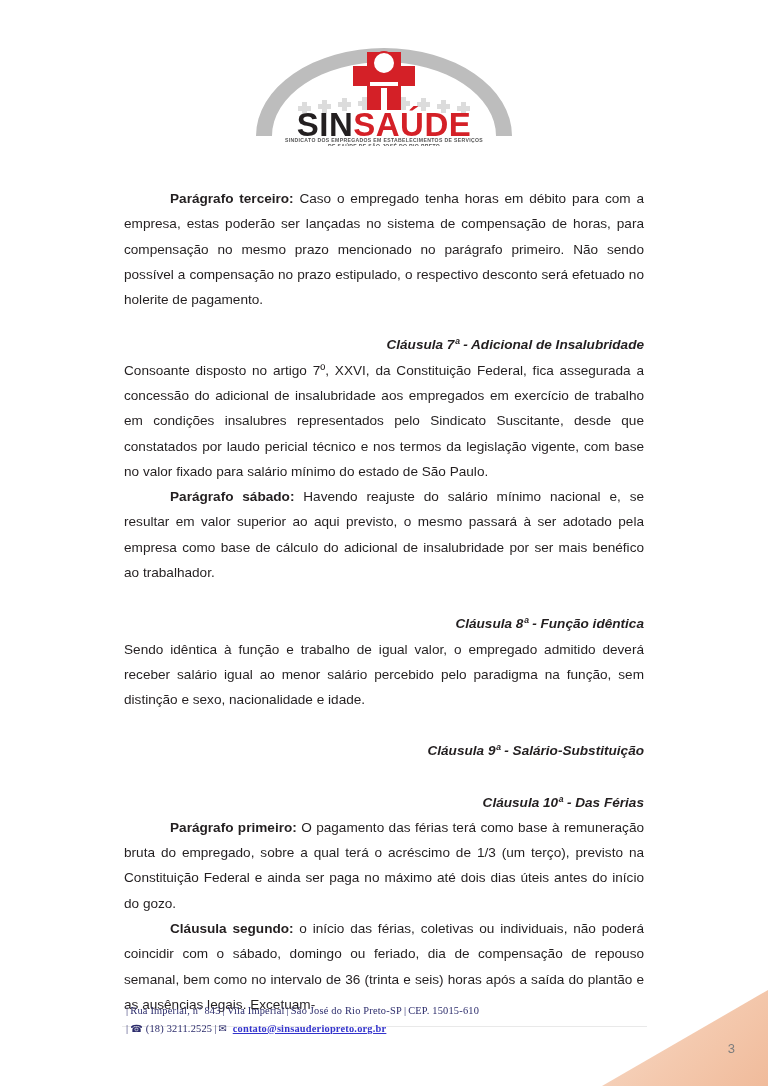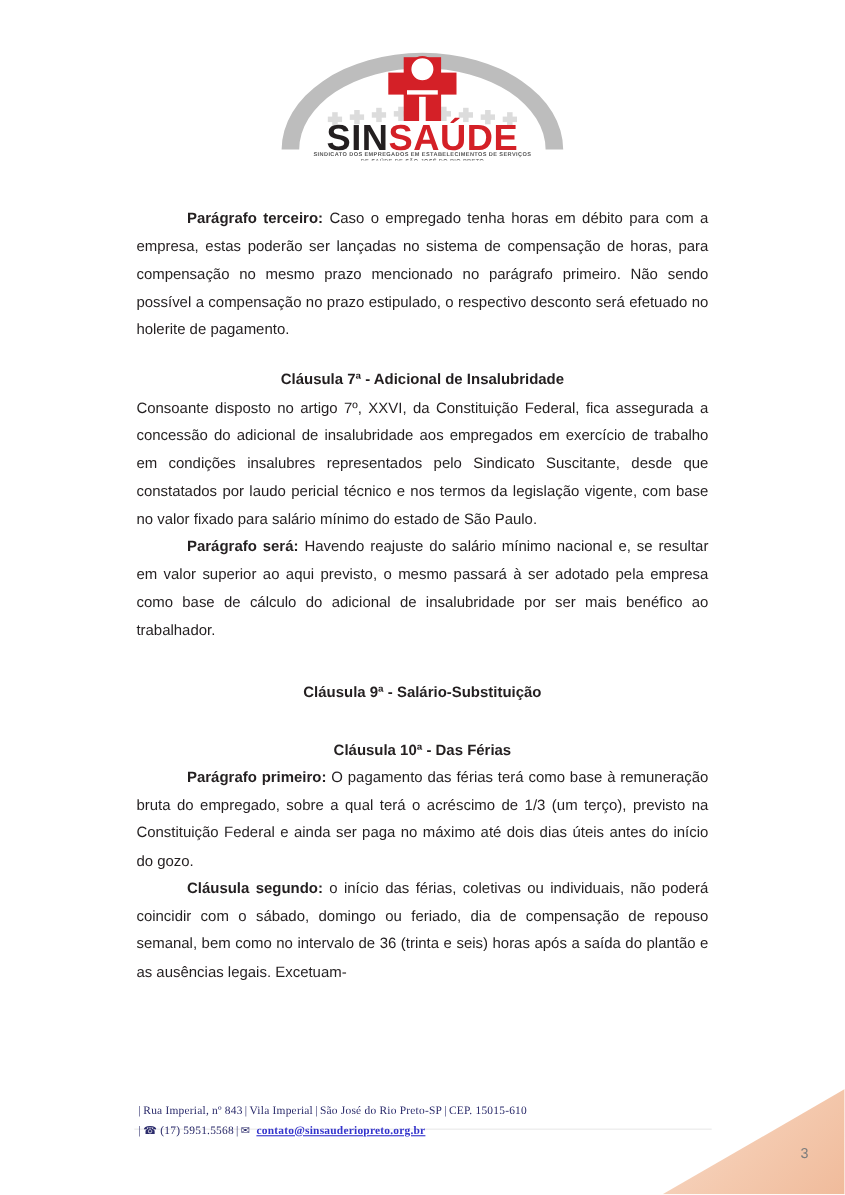--- a/index.html
+++ b/index.html
@@ -46,21 +46,22 @@
     margin: 0;
   }
   .block { margin-bottom: 20px; }
   .block.tight { margin-bottom: 0; }
   .clause-title {
     font-size: 13.6px;
     font-weight: bold;
     line-height: 1.86;
     color: #231f20;
     margin: 0;
-    text-align: center;
+    text-align: right;
+    font-style: italic;
   }
   .lead { font-weight: bold; padding-left: 46px; }
   .gap-sm { height: 6px; }
 
   
   .footer-rule {
     position: absolute;
     left: 122px;
     top: 1026px;
     width: 525px;
@@ -172,25 +173,29 @@
 
 <div class="doc-body">
 
   <div class="block">
     <p class="para"><span class="lead">Parágrafo terceiro:</span><span> Caso o empregado tenha horas em débito para com a empresa, estas poderão ser lançadas no sistema de compensação de horas, para compensação no mesmo prazo mencionado no parágrafo primeiro. Não sendo possível a compensação no prazo estipulado, o respectivo desconto será efetuado no holerite de pagamento.</span></p>
   </div>
 
   <div class="block">
     <p class="clause-title">Cláusula 7ª - Adicional de Insalubridade</p>
     <p class="para">Consoante disposto no artigo 7º, XXVI, da Constituição Federal, fica assegurada a concessão do adicional de insalubridade aos empregados em exercício de trabalho em condições insalubres representados pelo Sindicato Suscitante, desde que constatados por laudo pericial técnico e nos termos da legislação vigente, com base no valor fixado para salário mínimo do estado de São Paulo.</p>
-    <p class="para"><span class="lead">Parágrafo será:</span><span> Havendo reajuste do salário mínimo nacional e, se resultar em valor superior ao aqui previsto, o mesmo passará à ser adotado pela empresa como base de cálculo do adicional de insalubridade por ser mais benéfico ao trabalhador.</span></p>
+    <p class="para"><span class="lead">Parágrafo sábado:</span><span> Havendo reajuste do salário mínimo nacional e, se resultar em valor superior ao aqui previsto, o mesmo passará à ser adotado pela empresa como base de cálculo do adicional de insalubridade por ser mais benéfico ao trabalhador.</span></p>
   </div>
 
   <div class="gap-sm"></div>
 
+  <div class="block">
+    <p class="clause-title">Cláusula 8ª - Função idêntica</p>
+    <p class="para">Sendo idêntica à função e trabalho de igual valor, o empregado admitido deverá receber salário igual ao menor salário percebido pelo paradigma na função, sem distinção e sexo, nacionalidade e idade.</p>
+  </div>
 
   <div class="gap-sm"></div>
 
   <div class="block">
     <p class="clause-title">Cláusula 9ª - Salário-Substituição</p>
   </div>
 
   <div class="gap-sm"></div>
 
   <div class="block tight">
@@ -201,20 +206,20 @@
 
 </div>
 
 <div class="footer-rule"></div>
 
 <div class="footer">
   <div class="footer-line">
     <span class="sep">|</span><span>Rua Imperial, nº 843</span><span class="sep">|</span><span>Vila Imperial</span><span class="sep">|</span><span>São José do Rio Preto-SP</span><span class="sep">|</span><span>CEP. 15015-610</span>
   </div>
   <div class="footer-line">
-    <span class="sep">|</span><span class="ico">☎</span>&nbsp;<span>(17) 5951.5568</span><span class="sep">|</span><span class="ico">✉</span>&nbsp;&nbsp;<a class="email" href="#">contato@sinsauderiopreto.org.br</a>
+    <span class="sep">|</span><span class="ico">☎</span>&nbsp;<span>(18) 3211.2525</span><span class="sep">|</span><span class="ico">✉</span>&nbsp;&nbsp;<a class="email" href="#">contato@sinsauderiopreto.org.br</a>
   </div>
 </div>
 
 <div class="corner">
   <div class="corner-tri"></div>
 </div>
 <div class="page-number">3</div>
 
 </body></html>

